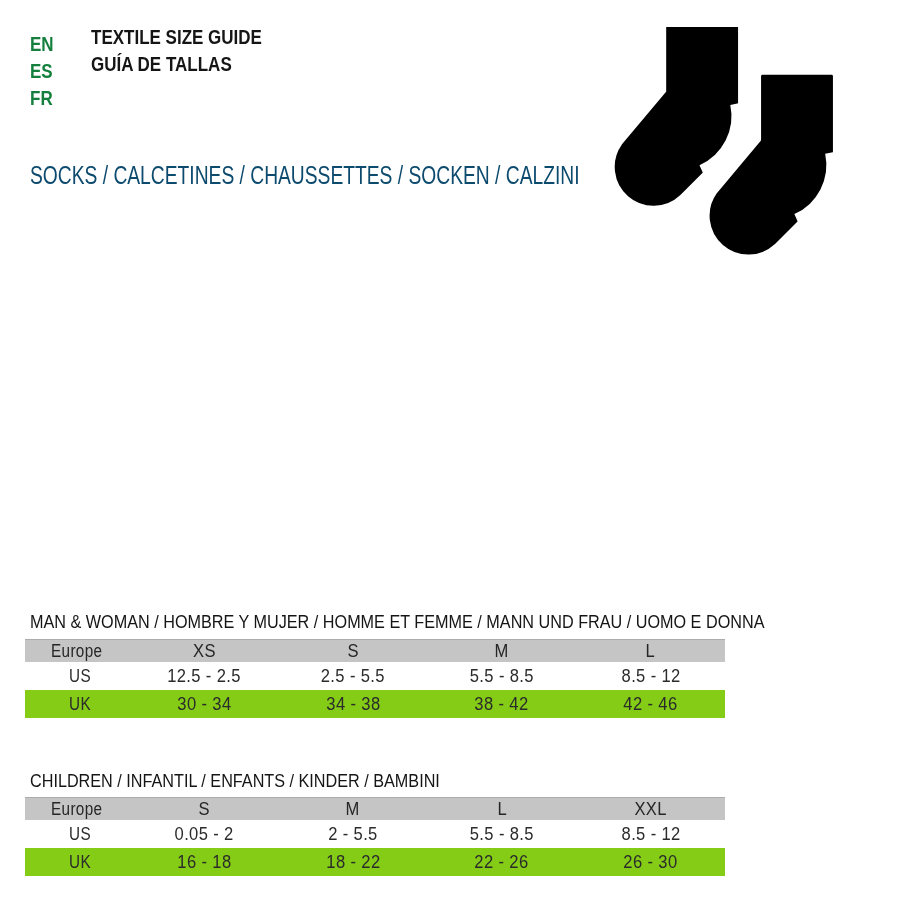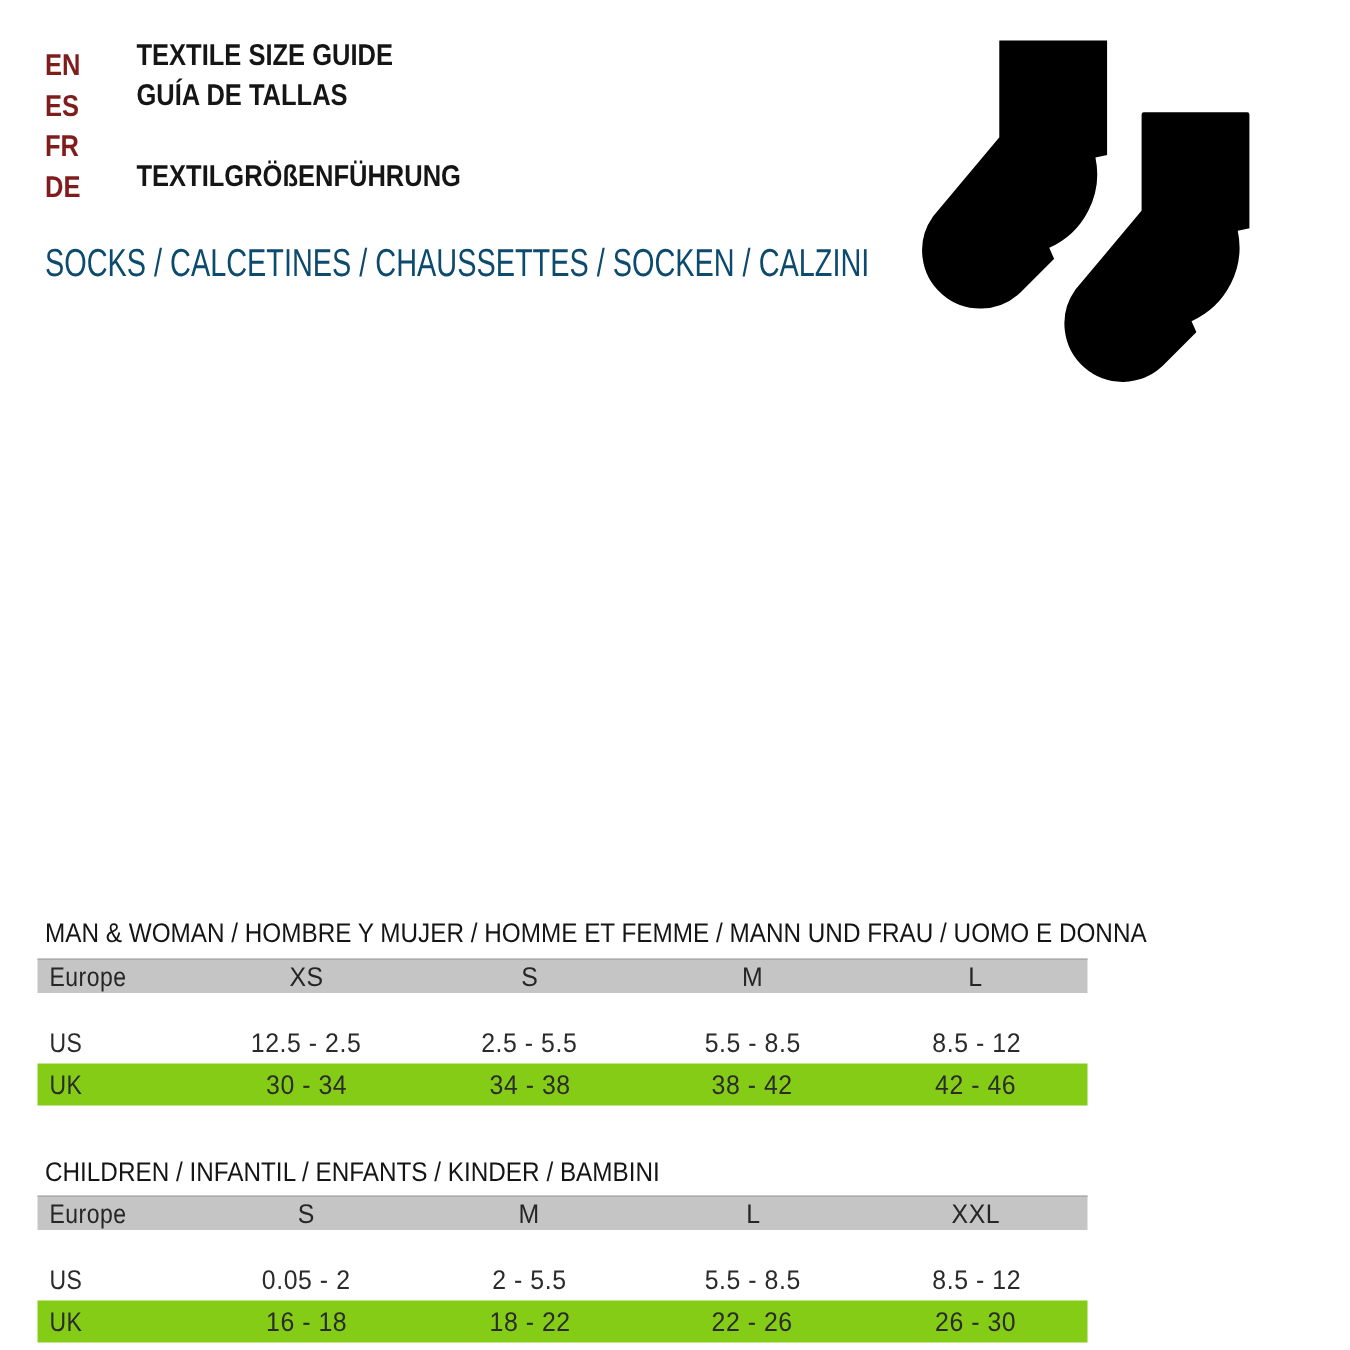--- a/index.html
+++ b/index.html
@@ -8,66 +8,62 @@
 
   
   .cx   { display:inline-block; transform:scaleX(0.85); transform-origin:0 50%; white-space:nowrap; }
   .cx74 { display:inline-block; transform:scaleX(0.74); transform-origin:0 50%; white-space:nowrap; }
   .cx90 { display:inline-block; transform:scaleX(0.90); transform-origin:0 50%; white-space:nowrap; }
   .cxc  { display:inline-block; transform:scaleX(0.92); transform-origin:50% 50%; white-space:nowrap; }
 
   
   .lang-block { position:absolute; left:30px; top:24px; }
   .lang-row   { display:flex; height:27px; align-items:center; }
-  .lang-code  { width:61px; font-size:20px; font-weight:bold; color:#7f1d1d;margin-top:14px; }
+  .lang-code  { width:61px; font-size:20px; font-weight:bold; color:#15803d;margin-top:14px; }
   .lang-label { font-size:20px; font-weight:bold; color:#151515; }
 
   
   .product-line { position:absolute; left:30px; top:161px; font-size:26px; font-weight:normal; color:#0c4a6e; line-height:28px; }
 
   
   .socks-svg { position:absolute; left:613px; top:27px; }
 
   
   .tbl-title { position:absolute; left:30px; font-size:18px; font-weight:normal; color:#151515; line-height:22px; }
   .t1-title  { top:611px; }
   .t2-title  { top:770px; }
 
   .size-table { position:absolute; left:25px; width:700px; }
   .t1 { top:639px; }
   .t2 { top:797px; }
 
   .trow { display:grid; grid-template-columns:15% 21.25% 21.25% 21.25% 21.25%; align-items:center; }
   .thead { height:23px; background:#c5c5c5; border-top:1px solid #acacac; }
   .tdata { height:28px; }
-  .row-white { background:#ffffff;margin-top:19px; }
+  .row-white { background:#ffffff; }
   .row-alt   { background:#84cc16; }
 
   .cell { font-size:18px; color:#2b2b2b; letter-spacing:0.4px; text-align:center; line-height:1; }
-  .cell-first { text-align:left; padding-left:8px; }
+  .cell-first { text-align:center; padding-left:8px; }
   .thead .cell { color:#262626; }
 </style>
 </head>
 <body>
 
 <div class="lang-block">
   <div class="lang-row">
     <span class="lang-code"><span class="cx">EN</span></span>
     <span class="lang-label"><span class="cx">TEXTILE SIZE GUIDE</span></span>
   </div>
   <div class="lang-row">
     <span class="lang-code"><span class="cx">ES</span></span>
     <span class="lang-label"><span class="cx">GUÍA DE TALLAS</span></span>
   </div>
   <div class="lang-row">
     <span class="lang-code"><span class="cx">FR</span></span>
-  </div>
-  <div class="lang-row">
-    <span class="lang-code"><span class="cx">DE</span></span>
-    <span class="lang-label"><span class="cx">TEXTILGRÖßENFÜHRUNG</span></span>
   </div>
 </div>
 
 <div class="product-line"><span class="cx74">SOCKS / CALCETINES / CHAUSSETTES / SOCKEN / CALZINI</span></div>
 
 <svg class="socks-svg" width="230" height="238" viewBox="0 0 160 165" xmlns="http://www.w3.org/2000/svg">
   <g>
     <path d="M38,0 H86 V76 L46,116 A26,26 0 0 1 7,82 L38,45 Z" fill="#000" stroke="#000" stroke-width="2" stroke-linejoin="round"></path>
     <path d="M86,53 A42,42 0 0 1 62,100" fill="none" stroke="#fff" stroke-width="9"></path>
   </g>

